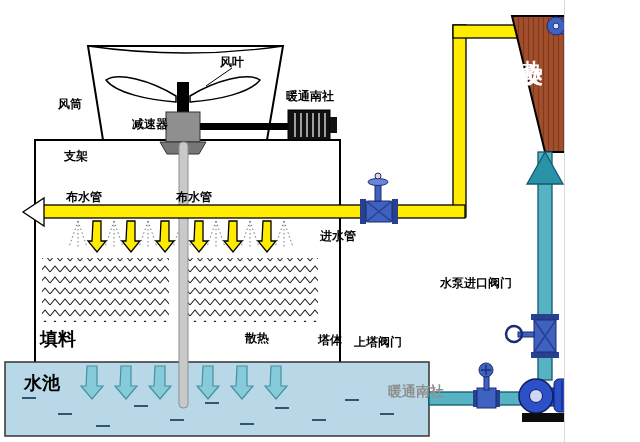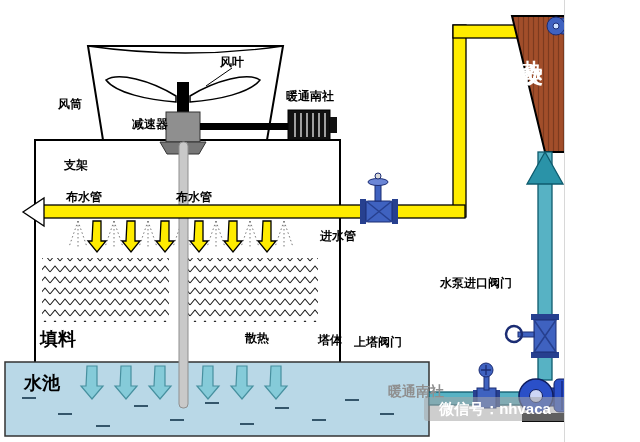--- a/index.html
+++ b/index.html
@@ -187,32 +187,29 @@
     <rect x="606" y="385" width="9" height="21" rx="2" fill="#172a86"></rect>
     <circle cx="536" cy="396" r="17" fill="#2b50c8" stroke="#101d5e" stroke-width="1.5"></circle>
     <circle cx="536" cy="396" r="6.5" fill="#cdd6f5" stroke="#101d5e"></circle>
   </g>
 </svg>
 
 <div class="lbl" style="left:220px;top:56px">风叶</div>
 <div class="lbl" style="left:58px;top:98px">风筒</div>
 <div class="lbl" style="left:286px;top:90px">暖通南社</div>
 <div class="lbl" style="left:132px;top:118px">减速器</div>
-<div class="lbl" style="left:64px;top:159px">支架</div>
+<div class="lbl" style="left:64px;top:150px">支架</div>
 <div class="lbl" style="left:66px;top:191px">布水管</div>
 <div class="lbl" style="left:176px;top:191px">布水管</div>
 <div class="lbl" style="left:320px;top:230px">进水管</div>
 <div class="lbl mid" style="left:40px;top:330px">填料</div>
 <div class="lbl big" style="left:245px;top:332px">散热</div>
 <div class="lbl" style="left:318px;top:334px">塔体</div>
 <div class="lbl mid" style="left:24px;top:374px">水池</div>
 <div class="lbl" style="left:354px;top:336px">上塔阀门</div>
 <div class="lbl" style="left:440px;top:277px">水泵进口阀门</div>
 
 <div class="lbl vert hx-label" style="left:522px;top:44px">热交换</div>
 <div class="lbl vert hx-equip" style="left:611px;top:8px">换热设备</div>
 
 <div class="lbl wm-brand" style="left:356px;top:384px">暖通南社</div>
-<div class="wm-box">
-  <span>微信号：nhvaca</span>
+
 </div>
 
-</div>
-
 </body></html>

